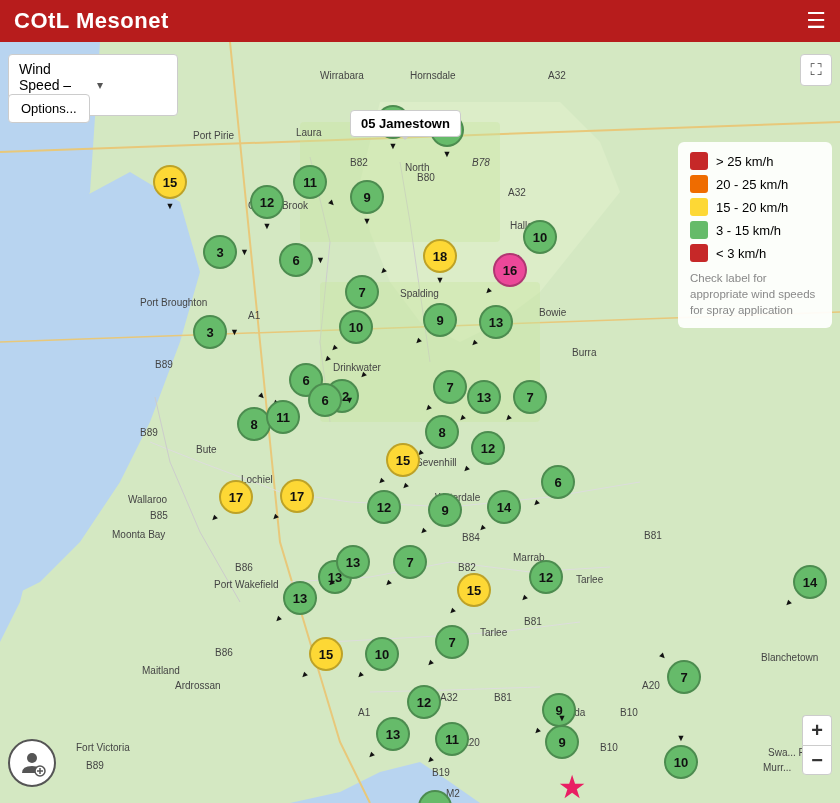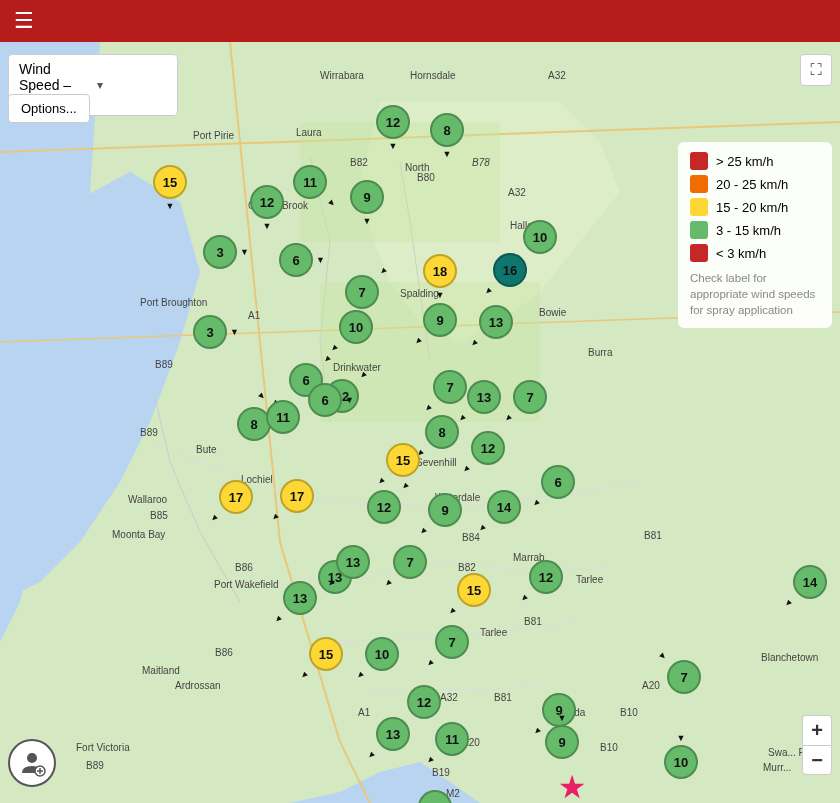--- a/index.html
+++ b/index.html
@@ -200,20 +200,21 @@
       position: absolute;
       font-size: 10px;
       color: #444;
       white-space: nowrap;
     }
   </style>
 </head>
 <body>
 
 <div id="header">
+  <span id="header-title">COtL Mesonet</span>
   <span id="menu-icon">☰</span>
 </div>
 
 <div id="map">
 
   <svg id="map-svg" viewBox="0 0 840 761" xmlns="http://www.w3.org/2000/svg">
 
     <rect width="840" height="761" fill="#b8d4f0"></rect>
 
     <path d="M100,0 L840,0 L840,761 L480,761 L450,740 L420,720 L380,730 L340,750 L290,761 L0,761 L0,600 L20,560 L30,520 L50,480 L60,440 L40,400 L30,360 L50,300 L80,250 L70,200 L90,150 L100,0Z" fill="#d4e8c2"></path>
@@ -233,20 +234,23 @@
     <path d="M370,650 L450,648 L540,645" stroke="#ddd" stroke-width="1" fill="none"></path>
 
     <path d="M310,115 L330,200 L320,300 L330,380" stroke="#ccc" stroke-width="1" fill="none"></path>
     <path d="M400,120 L410,180 L420,250 L430,320" stroke="#ccc" stroke-width="1" fill="none"></path>
     <path d="M155,355 L170,420 L200,490 L240,560" stroke="#ccc" stroke-width="1" fill="none"></path>
 
     <rect x="300" y="80" width="200" height="120" fill="#c8e6a0" opacity="0.4" rx="4"></rect>
     <rect x="320" y="240" width="220" height="140" fill="#c8e6a0" opacity="0.4" rx="4"></rect>
   </svg>
 
+  <div id="tooltip" style="left:350px; top:68px;">
+    <span>05 Jamestown</span>
+  </div>
 
   <div id="wind-speed-dropdown">
     <span>Wind Speed – 10m</span>
     <span class="arrow">▾</span>
   </div>
 
   <button id="options-btn">Options...</button>
 
   <div id="fullscreen-btn">
     <span>⛶</span>
@@ -295,22 +299,22 @@
 
 <div class="marker" style="left: 393px; top: 80px; background-color: rgb(102, 187, 106); z-index: 30; position: absolute;">12<span class="marker-arrow" style="bottom: -14px; left: 50%; transform: translateX(-50%); font-size: 9px; color: rgb(17, 17, 17);">▼</span></div>
     <div class="marker" style="left: 447px; top: 88px; background-color: rgb(102, 187, 106); z-index: 30; position: absolute;">8<span class="marker-arrow" style="bottom: -14px; left: 50%; transform: translateX(-50%); font-size: 9px; color: rgb(17, 17, 17);">▼</span></div>
     <div class="marker" style="left: 170px; top: 140px; background-color: rgb(253, 216, 53); z-index: 30; position: absolute;">15<span class="marker-arrow" style="bottom: -14px; left: 50%; transform: translateX(-50%); font-size: 9px; color: rgb(17, 17, 17);">▼</span></div>
     <div class="marker" style="left: 310px; top: 140px; background-color: rgb(102, 187, 106); z-index: 30; position: absolute;">11<span class="marker-arrow" style="bottom: -11px; right: -11px; transform: rotate(-45deg); font-size: 9px; color: rgb(17, 17, 17);">▼</span></div>
     <div class="marker" style="left: 367px; top: 155px; background-color: rgb(102, 187, 106); z-index: 30; position: absolute;">9<span class="marker-arrow" style="bottom: -14px; left: 50%; transform: translateX(-50%); font-size: 9px; color: rgb(17, 17, 17);">▼</span></div>
     <div class="marker" style="left: 267px; top: 160px; background-color: rgb(102, 187, 106); z-index: 30; position: absolute;">12<span class="marker-arrow" style="bottom: -14px; left: 50%; transform: translateX(-50%); font-size: 9px; color: rgb(17, 17, 17);">▼</span></div>
     <div class="marker" style="left: 540px; top: 195px; background-color: rgb(102, 187, 106); z-index: 30; position: absolute;">10<span class="marker-arrow" style="bottom: -11px; left: -11px; transform: rotate(45deg); font-size: 9px; color: rgb(17, 17, 17);">▼</span></div>
     <div class="marker" style="left: 220px; top: 210px; background-color: rgb(102, 187, 106); z-index: 30; position: absolute;">3<span class="marker-arrow" style="top: 50%; right: -14px; transform: translateY(-50%); font-size: 9px; color: rgb(17, 17, 17);">▼</span></div>
     <div class="marker" style="left: 296px; top: 218px; background-color: rgb(102, 187, 106); z-index: 30; position: absolute;">6<span class="marker-arrow" style="top: 50%; right: -14px; transform: translateY(-50%); font-size: 9px; color: rgb(17, 17, 17);">▼</span></div>
-    <div class="marker" style="left: 440px; top: 229px; background-color: rgb(253, 216, 53); z-index: 30; position: absolute;">18<span class="marker-arrow" style="bottom: -14px; left: 50%; transform: translateX(-50%); font-size: 9px; color: rgb(17, 17, 17);">▼</span></div>
-    <div class="marker" style="left: 510px; top: 228px; background-color: #0f766e; z-index: 30; position: absolute;">16<span class="marker-arrow" style="bottom: -11px; left: -11px; transform: rotate(45deg); font-size: 9px; color: rgb(17, 17, 17);">▼</span></div>
+    <div class="marker" style="left: 440px; top: 214px; background-color: rgb(253, 216, 53); z-index: 30; position: absolute;">18<span class="marker-arrow" style="bottom: -14px; left: 50%; transform: translateX(-50%); font-size: 9px; color: rgb(17, 17, 17);">▼</span></div>
+    <div class="marker" style="left: 510px; top: 228px; background-color: #ec4899; z-index: 30; position: absolute;">16<span class="marker-arrow" style="bottom: -11px; left: -11px; transform: rotate(45deg); font-size: 9px; color: rgb(17, 17, 17);">▼</span></div>
     <div class="marker" style="left: 362px; top: 250px; background-color: rgb(102, 187, 106); z-index: 30; position: absolute;">7<span class="marker-arrow" style="top: -11px; right: -11px; transform: rotate(45deg); font-size: 9px; color: rgb(17, 17, 17);">▼</span></div>
     <div class="marker" style="left: 440px; top: 278px; background-color: rgb(102, 187, 106); z-index: 30; position: absolute;">9<span class="marker-arrow" style="bottom: -11px; left: -11px; transform: rotate(45deg); font-size: 9px; color: rgb(17, 17, 17);">▼</span></div>
     <div class="marker" style="left: 496px; top: 280px; background-color: rgb(102, 187, 106); z-index: 30; position: absolute;">13<span class="marker-arrow" style="bottom: -11px; left: -11px; transform: rotate(45deg); font-size: 9px; color: rgb(17, 17, 17);">▼</span></div>
     <div class="marker" style="left: 210px; top: 290px; background-color: rgb(102, 187, 106); z-index: 30; position: absolute;">3<span class="marker-arrow" style="top: 50%; right: -14px; transform: translateY(-50%); font-size: 9px; color: rgb(17, 17, 17);">▼</span></div>
     <div class="marker" style="left: 356px; top: 285px; background-color: rgb(102, 187, 106); z-index: 30; position: absolute;">10<span class="marker-arrow" style="bottom: -11px; left: -11px; transform: rotate(45deg); font-size: 9px; color: rgb(17, 17, 17);">▼</span></div>
     <div class="marker" style="left: 306px; top: 338px; background-color: rgb(102, 187, 106); z-index: 30; position: absolute;">6<span class="marker-arrow" style="top: -11px; right: -11px; transform: rotate(45deg); font-size: 9px; color: rgb(17, 17, 17);">▼</span></div>
     <div class="marker" style="left: 342px; top: 354px; background-color: rgb(102, 187, 106); z-index: 30; position: absolute;">12<span class="marker-arrow" style="top: -11px; right: -11px; transform: rotate(45deg); font-size: 9px; color: rgb(17, 17, 17);">▼</span></div>
     <div class="marker" style="left: 325px; top: 358px; background-color: rgb(102, 187, 106); z-index: 30; position: absolute;">6<span class="marker-arrow" style="top: 50%; right: -14px; transform: translateY(-50%); font-size: 9px; color: rgb(17, 17, 17);">▼</span></div>
     <div class="marker" style="left: 450px; top: 345px; background-color: rgb(102, 187, 106); z-index: 30; position: absolute;">7<span class="marker-arrow" style="bottom: -11px; left: -11px; transform: rotate(45deg); font-size: 9px; color: rgb(17, 17, 17);">▼</span></div>
     <div class="marker" style="left: 484px; top: 355px; background-color: rgb(102, 187, 106); z-index: 30; position: absolute;">13<span class="marker-arrow" style="bottom: -11px; left: -11px; transform: rotate(45deg); font-size: 9px; color: rgb(17, 17, 17);">▼</span></div>
@@ -352,21 +356,21 @@
     <span class="city-label-sm" style="left: 296px; top: 85px; z-index: 20;">Laura</span>
     <span class="city-label-sm" style="left: 350px; top: 115px; z-index: 20;">B82</span>
     <span class="city-label-sm" style="left: 405px; top: 120px; z-index: 20;">North</span>
     <span class="city-label-sm" style="left: 472px; top: 115px; z-index: 20; font-style: italic;">B78</span>
     <span class="city-label-sm" style="left: 417px; top: 130px; z-index: 20;">B80</span>
     <span class="city-label-sm" style="left: 508px; top: 145px; z-index: 20;">A32</span>
     <span class="city-label-sm" style="left: 510px; top: 178px; z-index: 20;">Halle</span>
     <span class="city-label-sm" style="left: 248px; top: 158px; z-index: 20;">Crystal Brook</span>
     <span class="city-label-sm" style="left: 400px; top: 246px; z-index: 20;">Spalding</span>
     <span class="city-label-sm" style="left: 515px; top: 265px; z-index: 20; padding-left: 24px;">Bowie</span>
-    <span class="city-label-sm" style="left: 588px; top: 305px; z-index: 20; text-align: right;">Burra</span>
+    <span class="city-label-sm" style="left: 572px; top: 305px; z-index: 20; text-align: right;">Burra</span>
     <span class="city-label-sm" style="left: 140px; top: 255px; z-index: 20;">Port Broughton</span>
     <span class="city-label-sm" style="left: 248px; top: 268px; z-index: 20;">A1</span>
     <span class="city-label-sm" style="left: 155px; top: 317px; z-index: 20;">B89</span>
     <span class="city-label-sm" style="left: 333px; top: 320px; z-index: 20;">Drinkwater</span>
     <span class="city-label-sm" style="left: 196px; top: 402px; z-index: 20;">Bute</span>
     <span class="city-label-sm" style="left: 140px; top: 385px; z-index: 20;">B89</span>
     <span class="city-label-sm" style="left: 416px; top: 415px; z-index: 20;">Sevenhill</span>
     <span class="city-label-sm" style="left: 241px; top: 432px; z-index: 20;">Lochiel</span>
     <span class="city-label-sm" style="left: 128px; top: 452px; z-index: 20;">Wallaroo</span>
     <span class="city-label-sm" style="left: 150px; top: 468px; z-index: 20;">B85</span>

